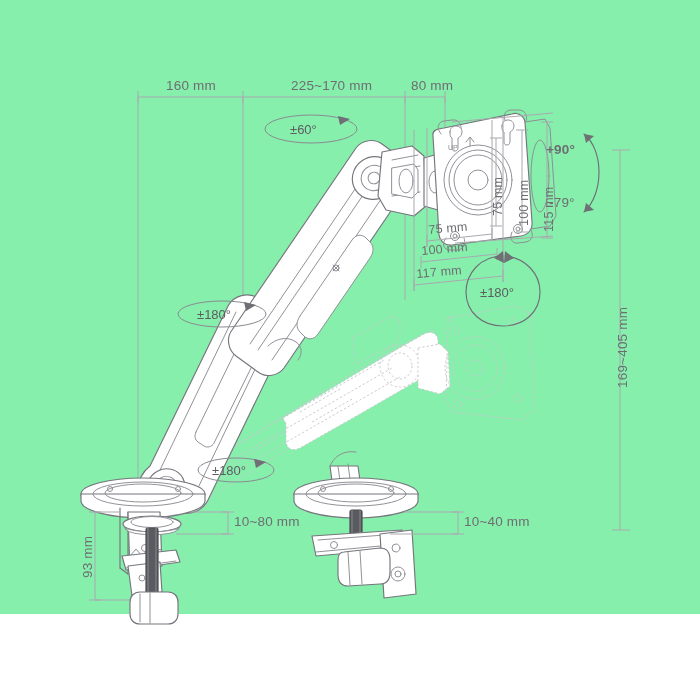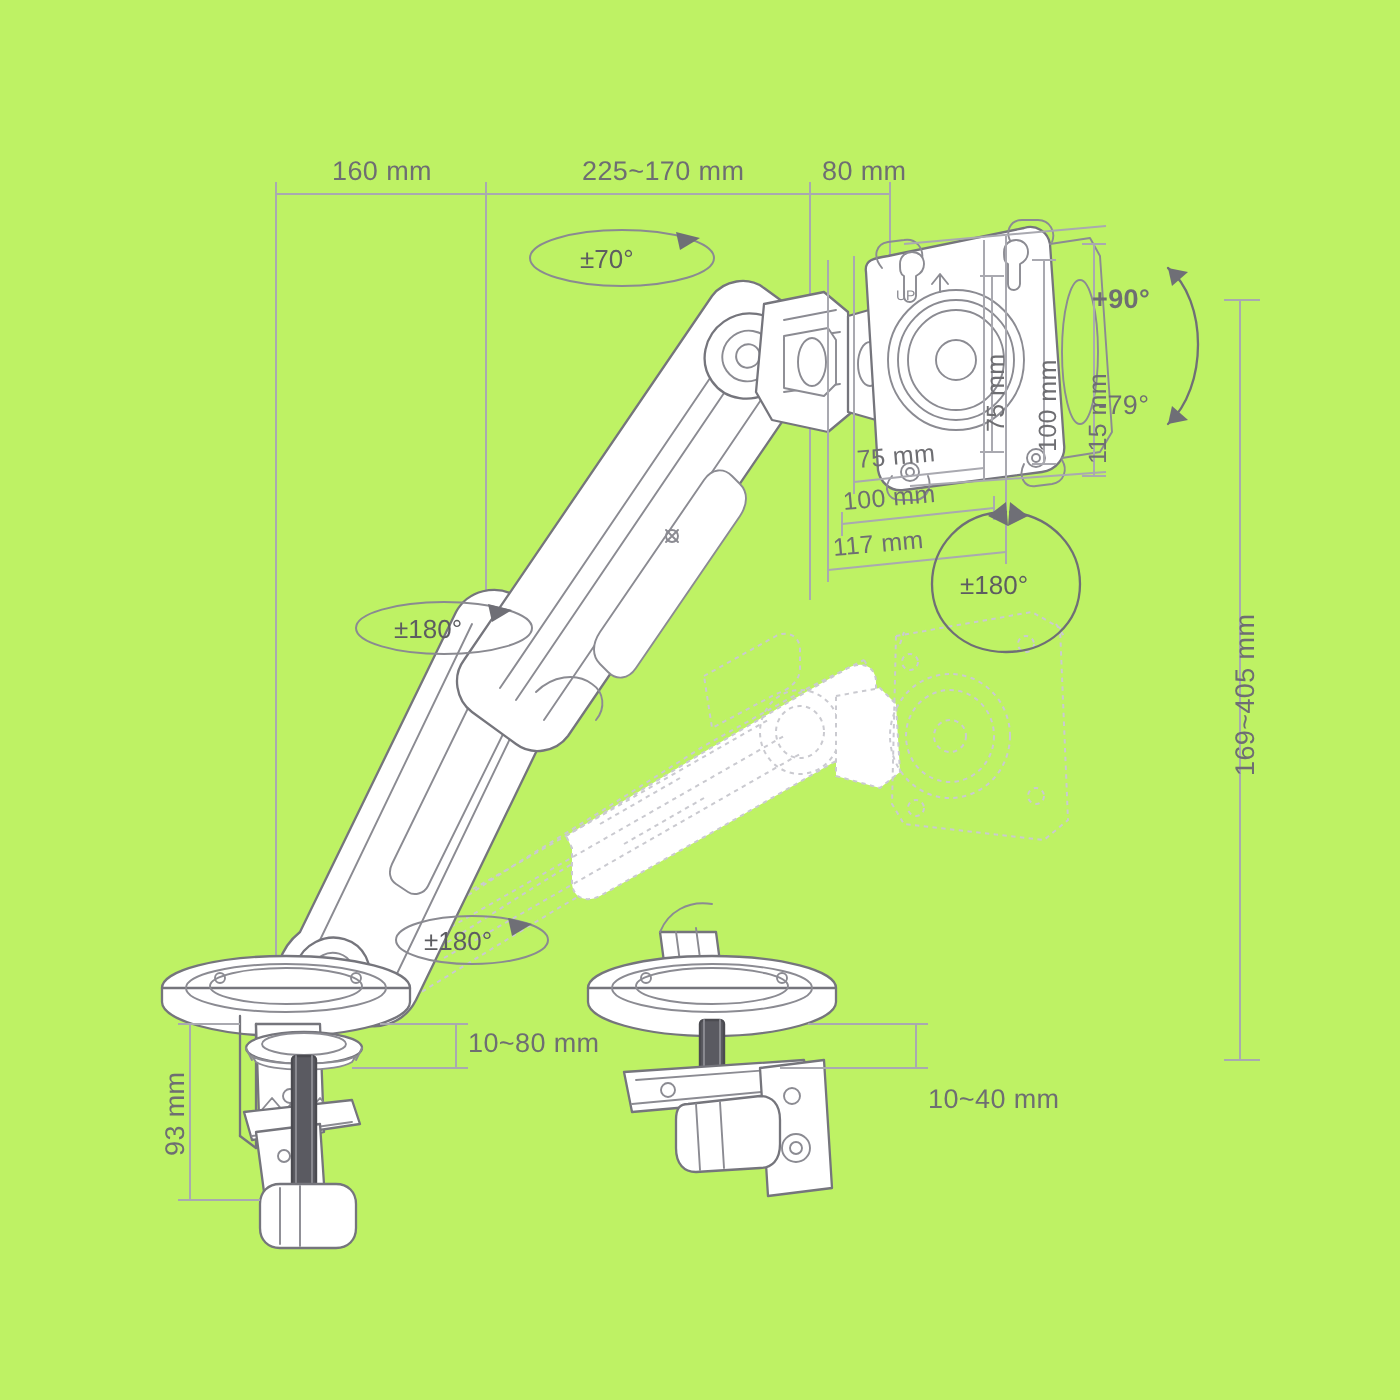--- a/index.html
+++ b/index.html
@@ -1,18 +1,18 @@
 <!DOCTYPE html>
 <html><head>
 <meta charset="utf-8">
 <style>
   html,body{margin:0;padding:0;background:#ffffff;}
   body{width:700px;height:700px;overflow:hidden;
        font-family:"Liberation Sans","DejaVu Sans",sans-serif;}
-  #stage{position:relative;width:700px;height:700px;background:#bef264;}
+  #stage{position:relative;width:700px;height:614px;background:#86efac;}
   svg#dwg{position:absolute;left:0;top:0;width:700px;height:700px;display:block;}
 
   .dimtxt{
     position:absolute;
     font-family:"Liberation Sans","DejaVu Sans",sans-serif;
     font-size:13.5px;
     color:#6e6e72;
     white-space:nowrap;
     letter-spacing:.2px;
     line-height:1;
@@ -368,27 +368,27 @@
   <div class="dimtxt sm" style="left:421px;top:245px;transform:rotate(-5deg);transform-origin:left top;">100 mm</div>
 
   <div class="dimtxt sm" style="left:416px;top:268px;transform:rotate(-5deg);transform-origin:left top;">117 mm</div>
 
   <div class="dimtxt" style="left:546px;top:143px;font-weight:bold;">+90°</div>
 
   <div class="dimtxt" style="left:549px;top:196px;">-79°</div>
 
   <div class="dimtxt vert" style="left:616px;top:388px;transform:rotate(-90deg);">169~405 mm</div>
 
-  <div class="rot" style="left:290px;top:123px;">±70°</div>
+  <div class="rot" style="left:290px;top:123px;">±60°</div>
 
   <div class="rot" style="left:197px;top:308px;">±180°</div>
 
   <div class="rot" style="left:480px;top:286px;">±180°</div>
 
   <div class="rot" style="left:212px;top:464px;">±180°</div>
 
   <div class="dimtxt vert" style="left:81px;top:578px;transform:rotate(-90deg);">93 mm</div>
 
   <div class="dimtxt" style="left:234px;top:515px;">10~80 mm</div>
 
-  <div class="dimtxt" style="left:464px;top:543px;">10~40 mm</div>
+  <div class="dimtxt" style="left:464px;top:515px;">10~40 mm</div>
 
 </div>
 
 </body></html>

